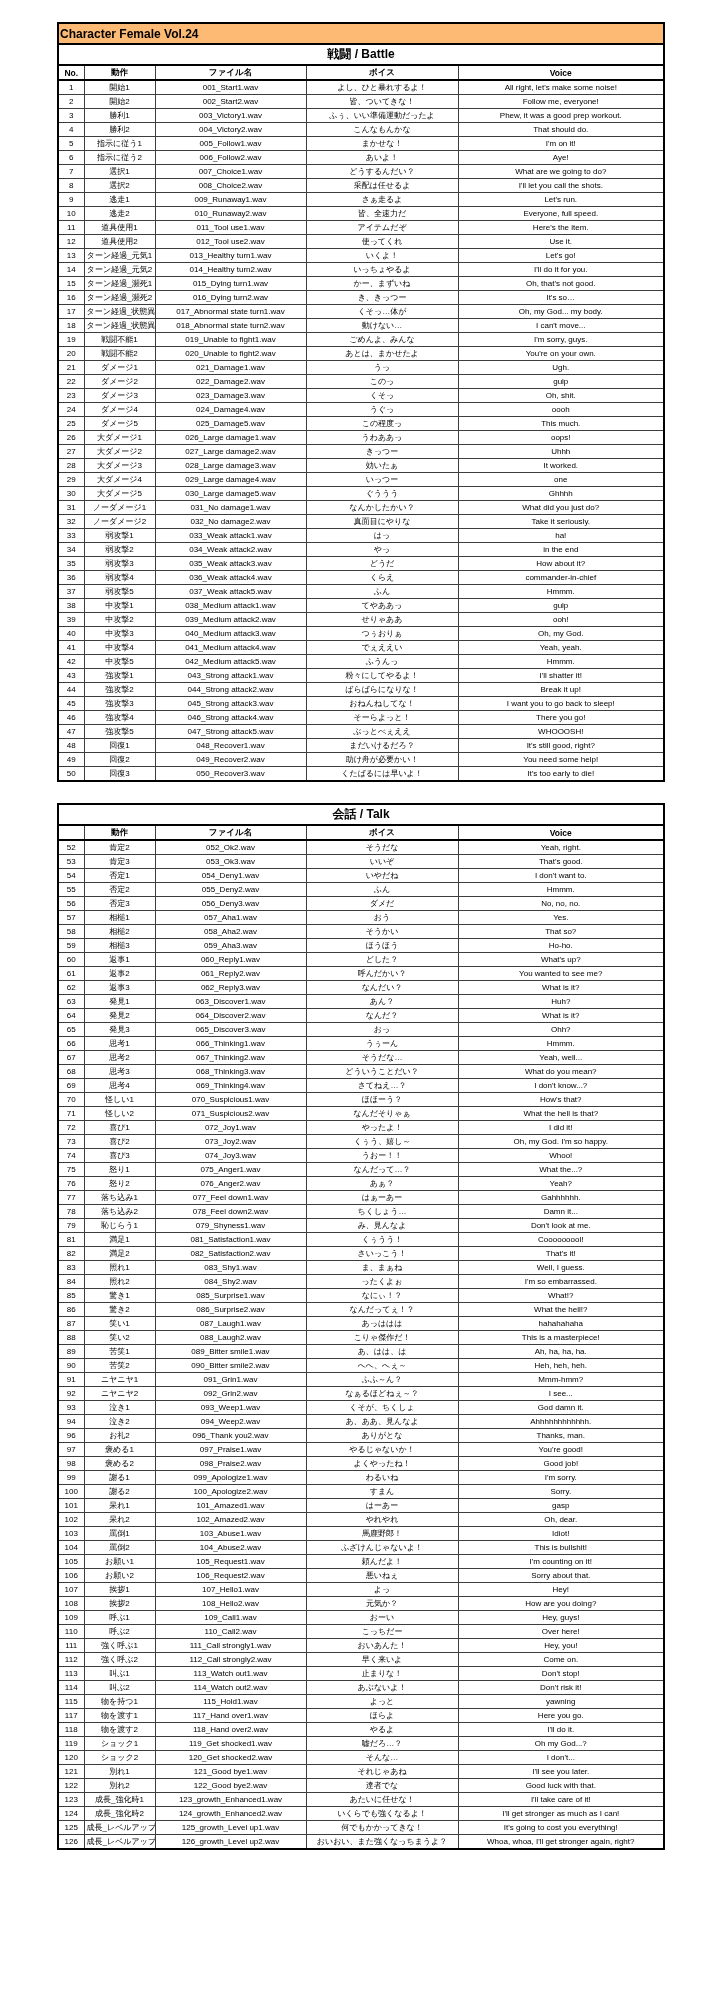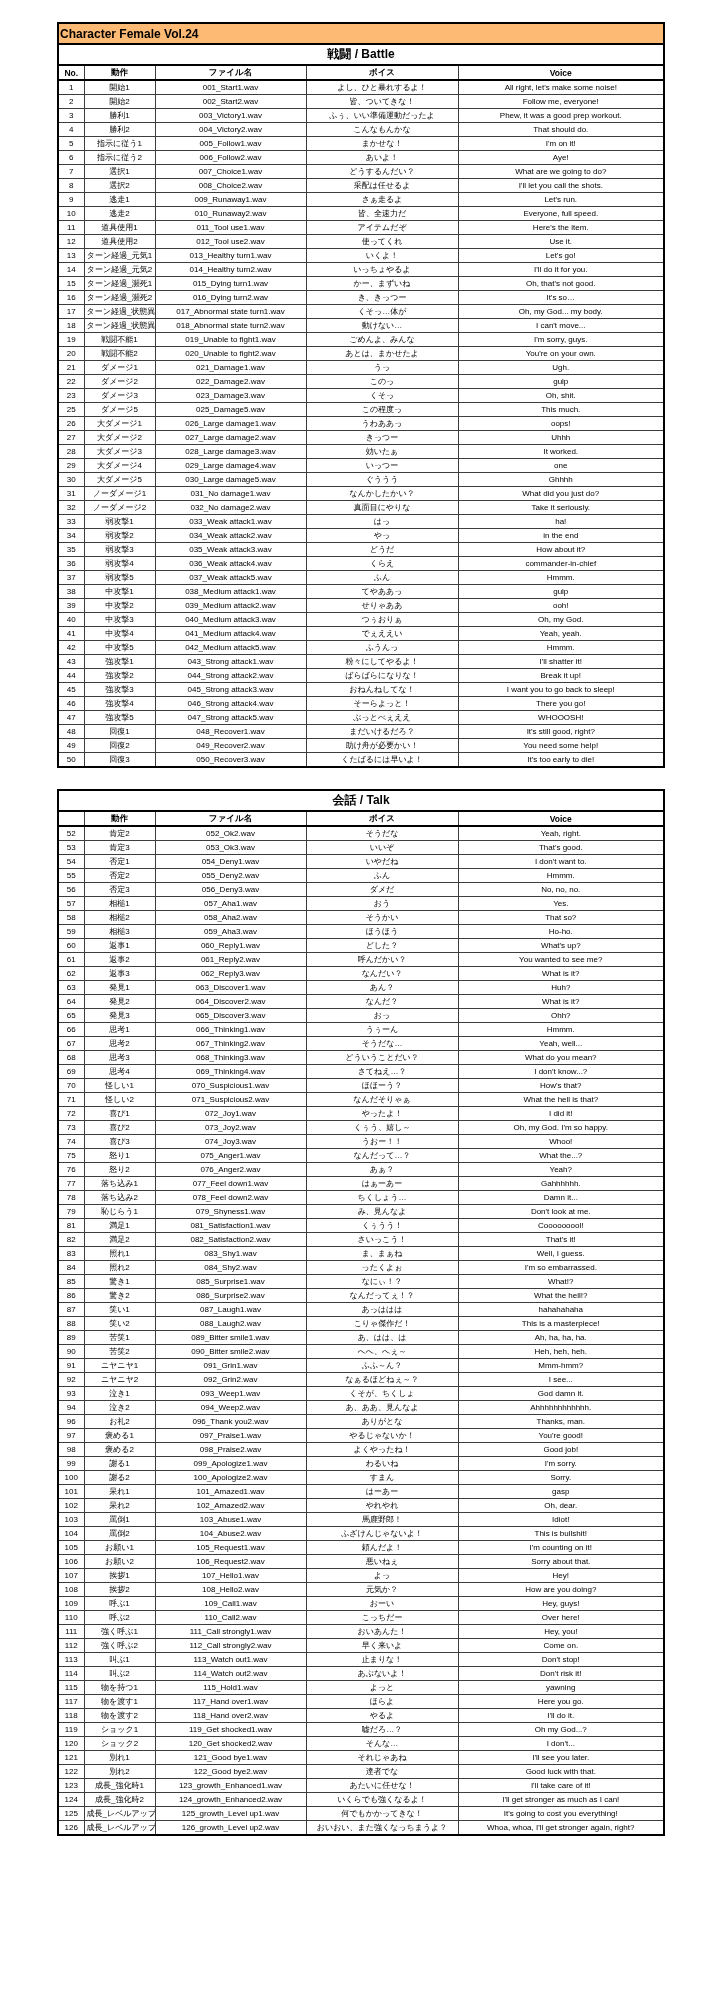--- a/index.html
+++ b/index.html
@@ -231,20 +231,27 @@
           <td class="cell">gulp</td>
         </tr>
         <tr>
           <td class="cell">23</td>
           <td class="cell">ダメージ3</td>
           <td class="cell">023_Damage3.wav</td>
           <td class="cell">くそっ</td>
           <td class="cell">Oh, shit.</td>
         </tr>
         <tr>
+          <td class="cell">24</td>
+          <td class="cell">ダメージ4</td>
+          <td class="cell">024_Damage4.wav</td>
+          <td class="cell">うぐっ</td>
+          <td class="cell">oooh</td>
+        </tr>
+        <tr>
           <td class="cell">25</td>
           <td class="cell">ダメージ5</td>
           <td class="cell">025_Damage5.wav</td>
           <td class="cell">この程度っ</td>
           <td class="cell">This much.</td>
         </tr>
         <tr>
           <td class="cell">26</td>
           <td class="cell">大ダメージ1</td>
           <td class="cell">026_Large damage1.wav</td>

